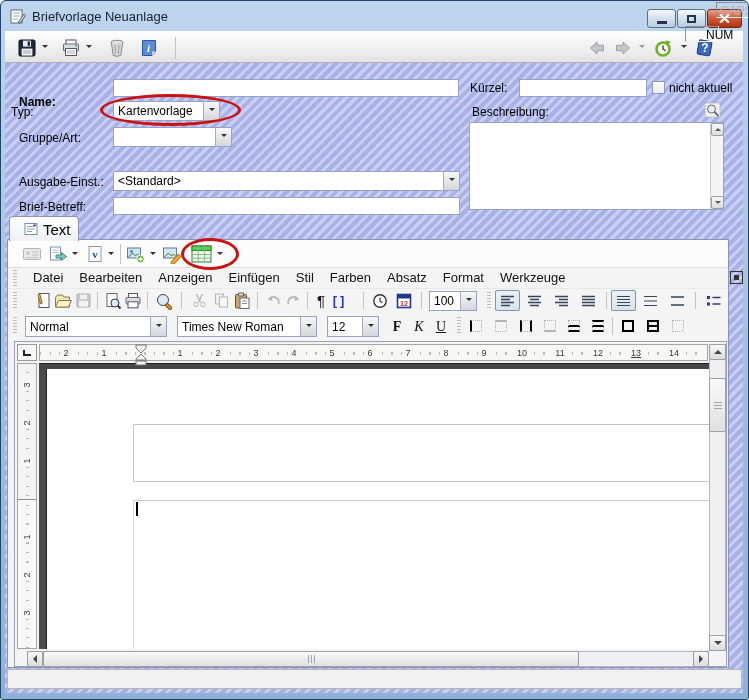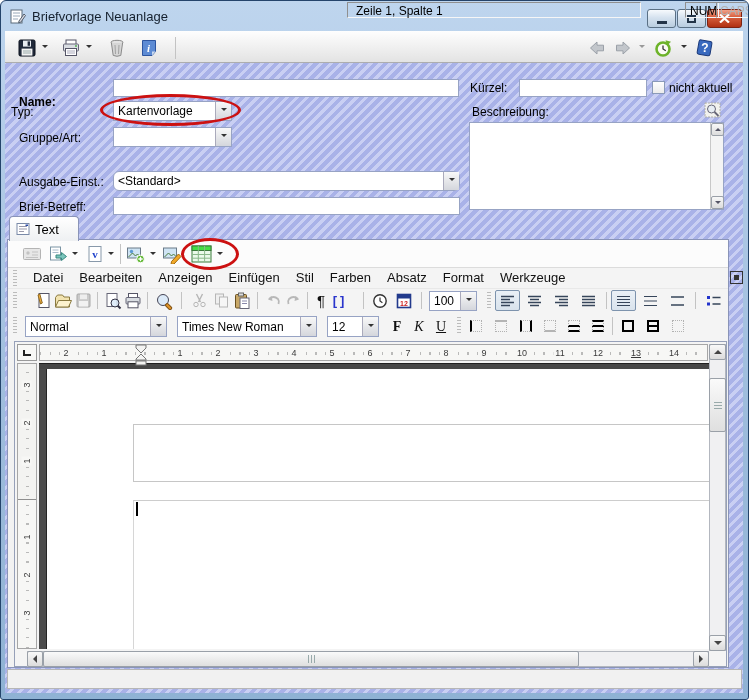--- a/index.html
+++ b/index.html
@@ -25,21 +25,21 @@
             font-family:"Liberation Sans",sans-serif; }
   .combo { position:absolute; background:#fff; border:1px solid #97a3c4; font-size:12px; }
   .combo .val { position:absolute; left:4px; top:2px; white-space:nowrap; overflow:hidden; }
   .combo .btn { position:absolute; right:0; top:0; bottom:0; width:16px; border-left:1px solid #aab;
                 background:linear-gradient(#f8f8f8,#d4d6dc); display:flex; align-items:center; justify-content:center; }
   .checkbox { position:absolute; width:13px; height:13px; background:linear-gradient(#fdfdfd,#ececec);
               border:1px solid #8a9ab8; }
   .annotation { position:absolute; border:3px solid #cc1111; border-radius:50%; z-index:30; pointer-events:none; }
   .tab { position:absolute; left:8px; top:215px; width:70px; height:25px; z-index:5;
          background:linear-gradient(#ffffff,#eef0f2); border:1px solid #8a94b8; border-bottom:none;
-         border-radius:4px 4px 0 0; display:flex; align-items:center; gap:5px; padding-left:6px; font-size:13px; }
+         border-radius:4px 4px 0 0; display:flex; align-items:center; gap:5px; padding-left:14px; font-size:15px; }
   .editor-panel { left:6px; top:238px; width:722px; height:429px; background:#f2f2f2; border:1px solid #8a94b8; }
   .iconrow { left:7px; top:239px; width:720px; height:27px; background:#fcfcfc; }
   .menubar { left:7px; top:266px; width:720px; height:22px; background:#f4f4f4;
              border-top:1px solid #dcdcdc; border-bottom:1px solid #e8e8e8; }
   .menu-item { display:inline-block; padding:3px 8px 0 8px; font-size:13px; color:#111; }
   .handle { position:absolute; width:4px; background:repeating-linear-gradient(#bbb 0 1px,transparent 1px 3px); }
   .toolbarrow { left:7px; top:288px; width:720px; height:23px; background:#f4f4f4; }
   .toolbarrow2 { left:7px; top:311px; width:720px; height:29px; background:#f4f4f4; }
   .fmtletter { position:absolute; width:20px; height:21px; display:flex; align-items:center; justify-content:center;
                font-family:"Liberation Serif",serif; font-size:14px; color:#111; }
@@ -182,21 +182,21 @@
   </div>
 
   <span class="lbl" style="left:18px;top:94px;font-weight:bold;">Name:</span>
   <input class="tinput" style="left: 112px; top: 78px; width: 346px; height: 18px;" value="">
   <span class="lbl" style="left:469px;top:80px;">Kürzel:</span>
   <input class="tinput" style="left: 518px; top: 78px; width: 128px; height: 18px;" value="">
   <div class="checkbox" style="left:651px;top:80px;"></div>
   <span class="lbl" style="left:668px;top:80px;">nicht aktuell</span>
 
   <span class="lbl" style="left:10px;top:104px;">Typ:</span>
-  <div class="combo" style="left:112px;top:100px;width:119px;height:20px;">
+  <div class="combo" style="left:112px;top:100px;width:107px;height:20px;">
     <span class="val">Kartenvorlage</span>
     <div class="btn">
         <div class="dar"></div>
       </div>
   </div>
   <div class="annotation" style="left: 99px; top: 93px; width: 141px; height: 32px; border-color: rgb(204, 17, 17);"></div>
 
   <span class="lbl" style="left:471px;top:104px;">Beschreibung:</span>
   <div class="tbtn" style="left:700px;top:100px;width:24px;height:19px;">
     <svg width="18" height="17">
@@ -218,21 +218,21 @@
 
   <span class="lbl" style="left:18px;top:130px;">Gruppe/Art:</span>
   <div class="combo" style="left:112px;top:126px;width:119px;height:20px;">
     <span class="val"></span>
     <div class="btn">
         <div class="dar"></div>
       </div>
   </div>
 
   <span class="lbl" style="left:18px;top:174px;">Ausgabe-Einst.:</span>
-  <div class="combo" style="left:112px;top:170px;width:347px;height:20px;border-radius:6px;">
+  <div class="combo" style="left:112px;top:170px;width:347px;height:20px;">
     <span class="val">&lt;Standard&gt;</span>
     <div class="btn">
         <div class="dar"></div>
       </div>
   </div>
 
   <span class="lbl" style="left:18px;top:199px;">Brief-Betreff:</span>
   <input class="tinput" style="left: 112px; top: 196px; width: 347px; height: 18px;" value="">
 
   <div class="tab">
@@ -596,23 +596,20 @@
     <div style="width:0;height:0;border:4px solid transparent;border-right-color:#444;margin-left:-4px;"></div>
   </div>
   <div class="thumb" style="left:42px;top:650px;width:536px;height:16px;">
     <div class="grip-h"></div>
   </div>
   <div class="scrollbtn" style="left:692px;top:650px;width:16px;height:16px;">
     <div style="width:0;height:0;border:4px solid transparent;border-left-color:#444;margin-right:-4px;"></div>
   </div>
 
   <div class="abs statusbar"></div>
-  <div class="spanel" style="left:346px;width:294px;">
-    <span>Zeile 1, Spalte 1</span>
-  </div>
-  <div class="spanel" style="left:684px;width:34px;padding-left:4px;">
+  <div class="spanel" style="left:684px;width:34px;padding-left:20px;margin-top:24px;">
     <span>NUM</span>
   </div>
   <div class="spanel" style="left:715px;width:34px;padding-left:3px;color:#b2b2b2;">
     <span>CAPS</span>
   </div>
 
 </div>
 
 </body></html>

